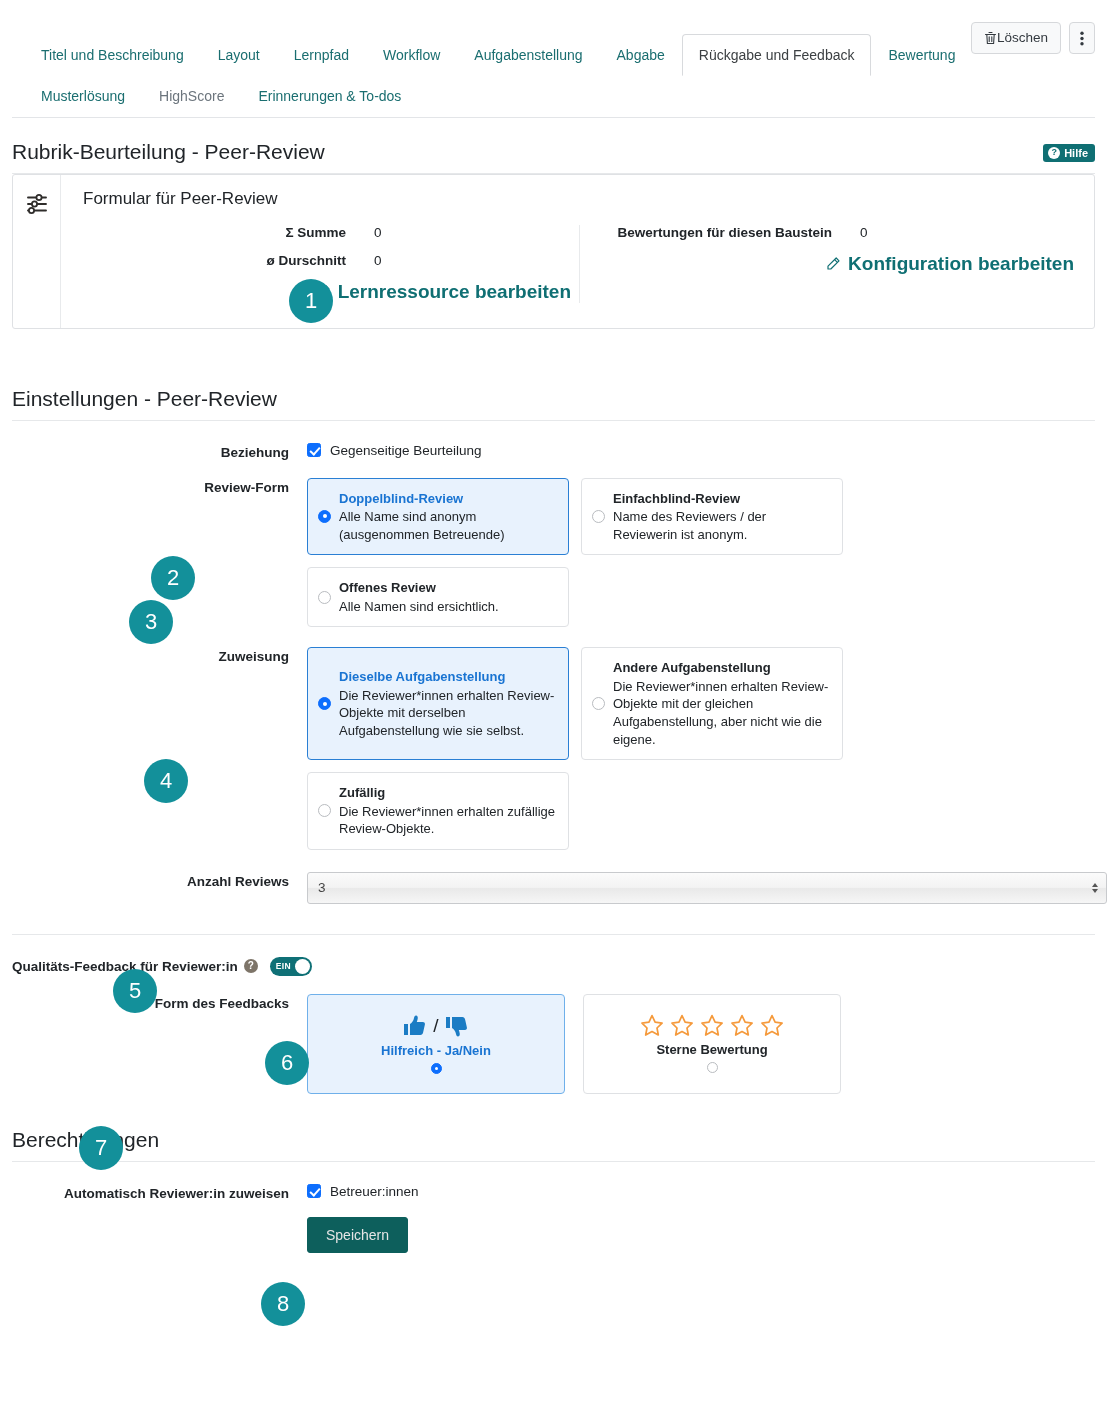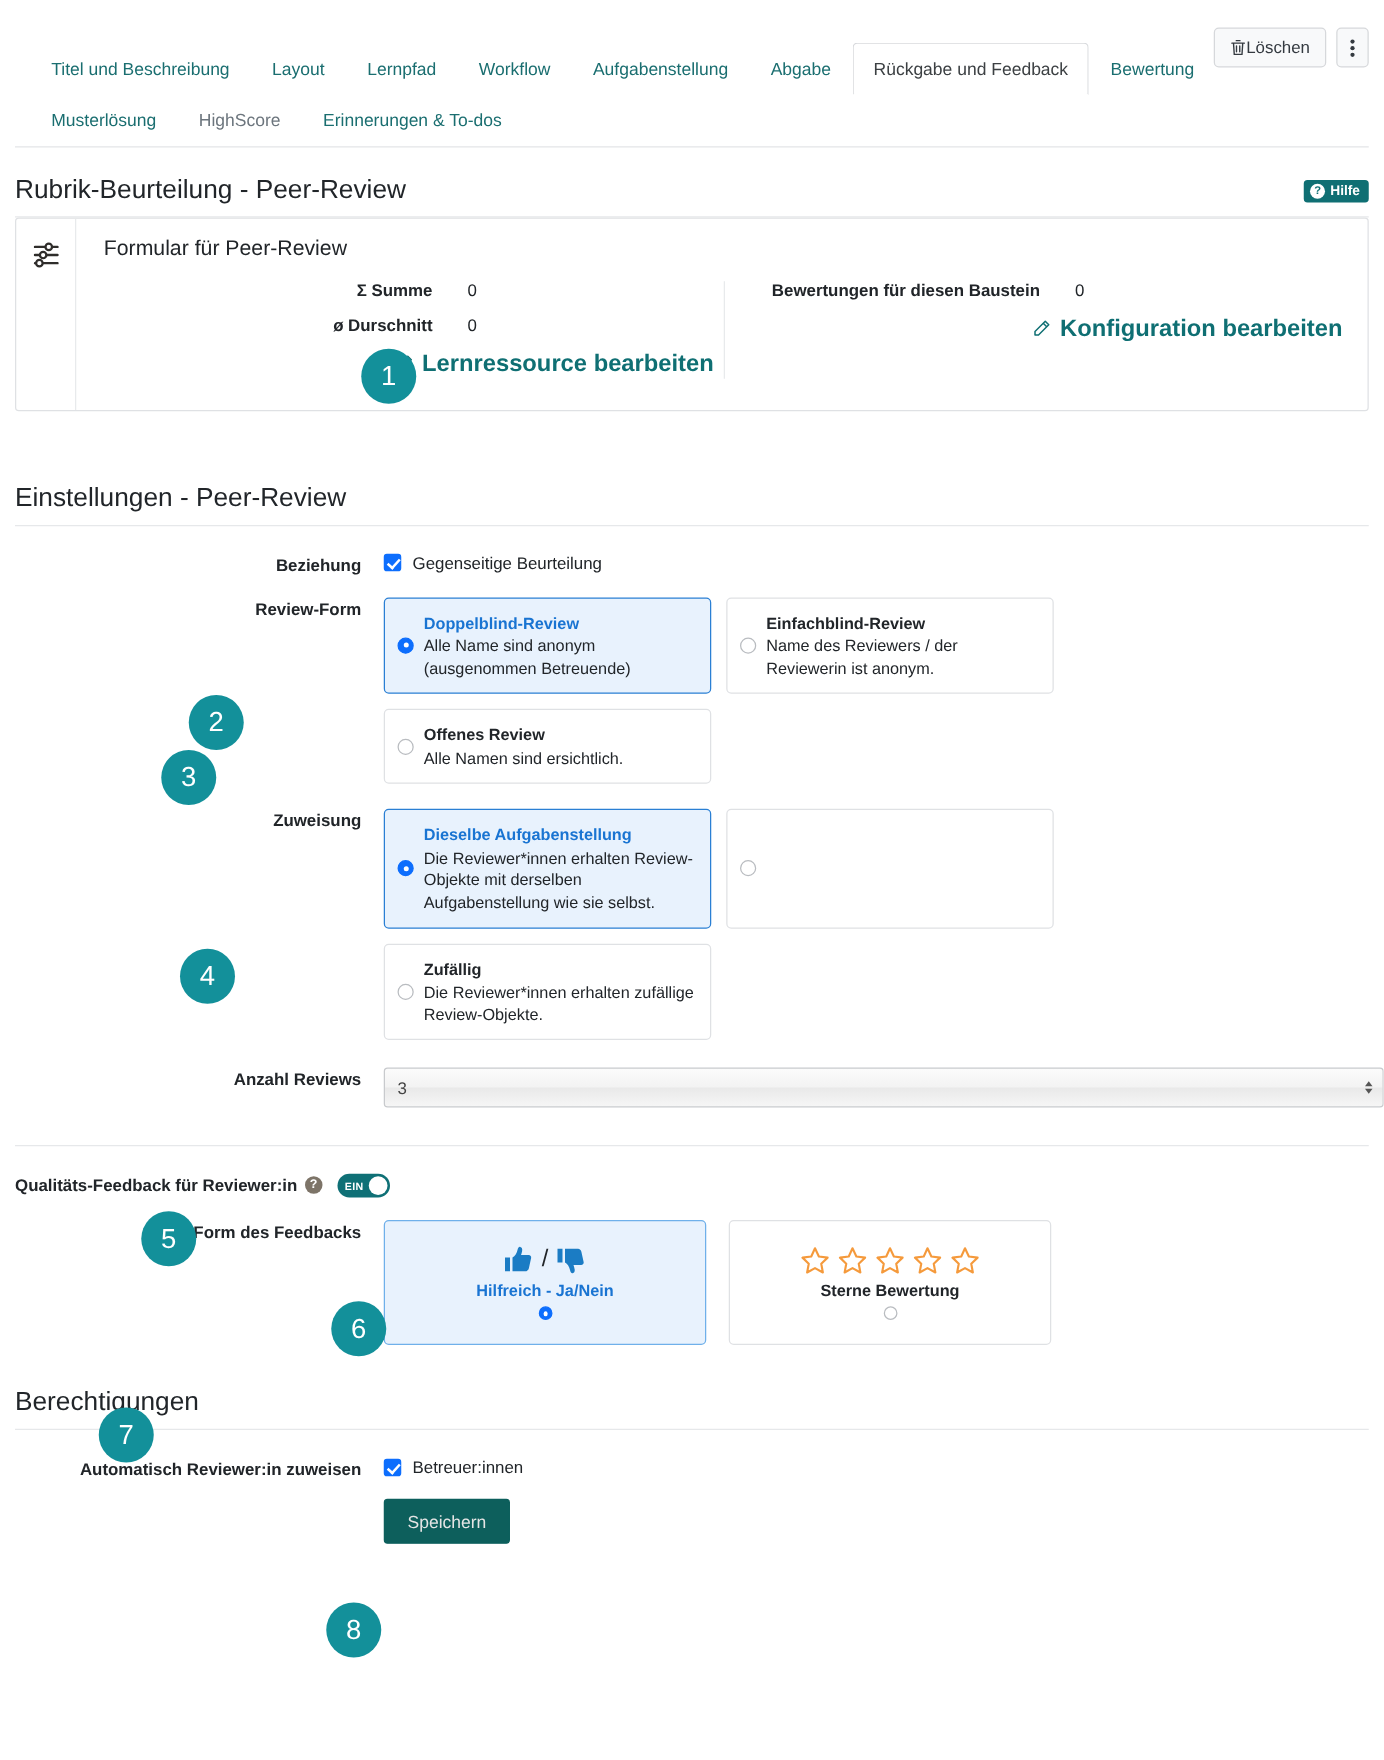--- a/index.html
+++ b/index.html
@@ -473,20 +473,24 @@
       <div class="opt-grid">
         <div class="opt-card selected">
           <span class="radio"></span>
           <span class="opt-text">
             <span class="opt-head">Dieselbe Aufgabenstellung</span>
             <span class="opt-desc">Die Reviewer*innen erhalten Review-Objekte mit derselben Aufgabenstellung wie sie selbst.</span>
           </span>
         </div>
         <div class="opt-card">
           <span class="radio"></span>
+          <span class="opt-text">
+            <span class="opt-head">Andere Aufgabenstellung</span>
+            <span class="opt-desc">Die Reviewer*innen erhalten Review-Objekte mit der gleichen Aufgabenstellung, aber nicht wie die eigene.</span>
+          </span>
         </div>
         <div class="opt-card">
           <span class="radio"></span>
           <span class="opt-text">
             <span class="opt-head">Zufällig</span>
             <span class="opt-desc">Die Reviewer*innen erhalten zufällige Review-Objekte.</span>
           </span>
         </div>
       </div>
     </div>

